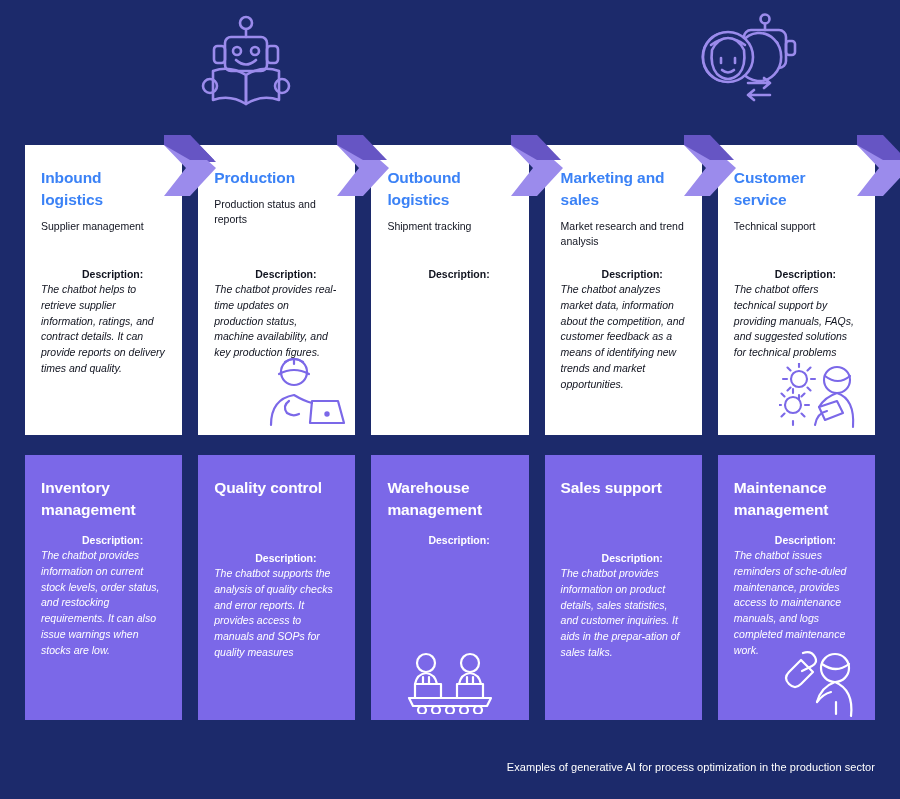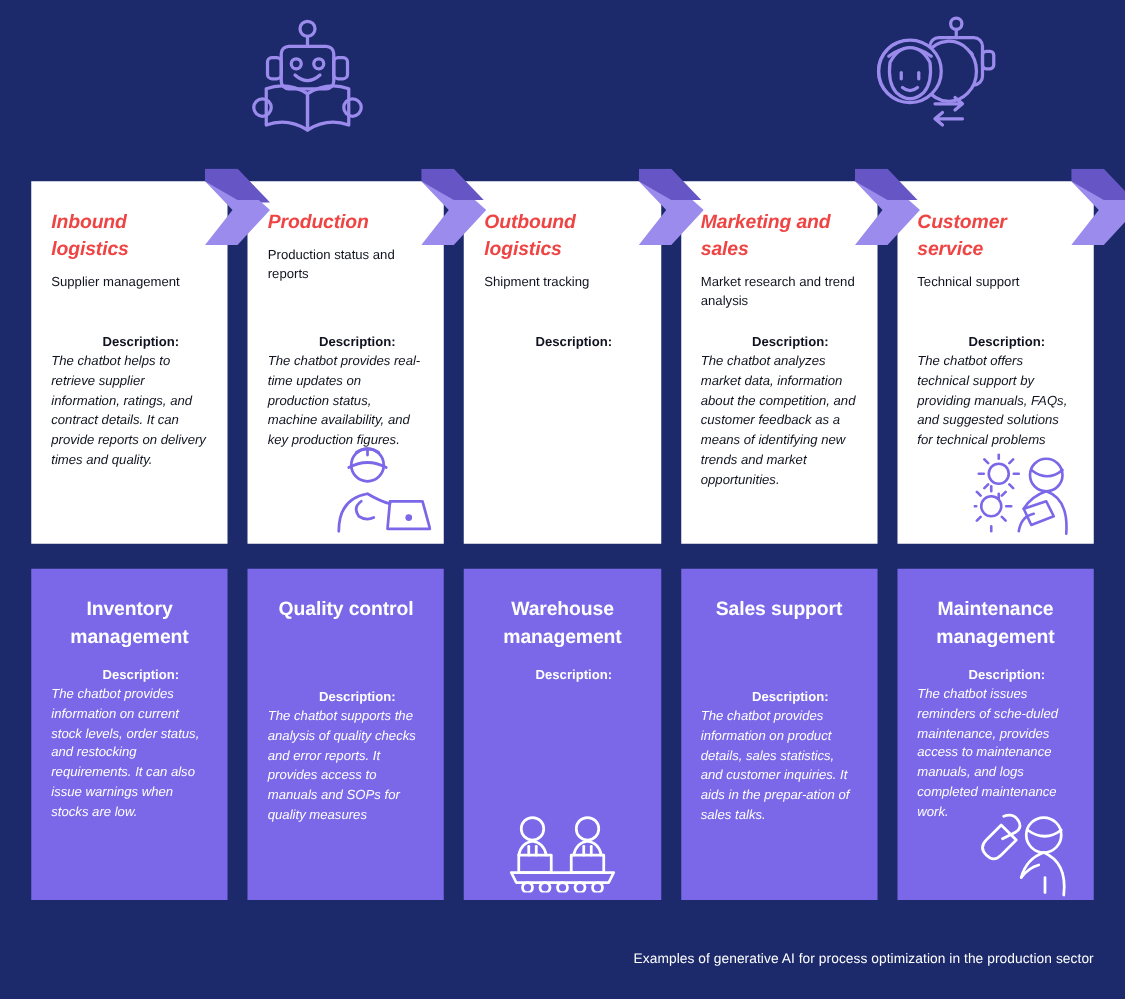--- a/index.html
+++ b/index.html
@@ -29,22 +29,22 @@
   .card.top    { background:#ffffff; height:290px; }
   .card.bottom { background:#7b68e8; height:265px; }
 
   .card-title {
     font-size:15.5px;
     font-weight:bold;
     line-height:1.42;
     letter-spacing:-0.1px;
     margin-bottom:8px;
   }
-  .card.top    .card-title { color:#ef4444;font-style:italic; }
-  .card.bottom .card-title { color:#ffffff;text-align:center; }
+  .card.top    .card-title { color:#3b82f6; }
+  .card.bottom .card-title { color:#ffffff; }
 
   .card-subtitle {
     font-size:10.5px;
     line-height:1.44;
     color:#10131f;
     margin-bottom:6px;
     min-height:15px;
   }
 
   .desc-block { margin-top:auto; }

